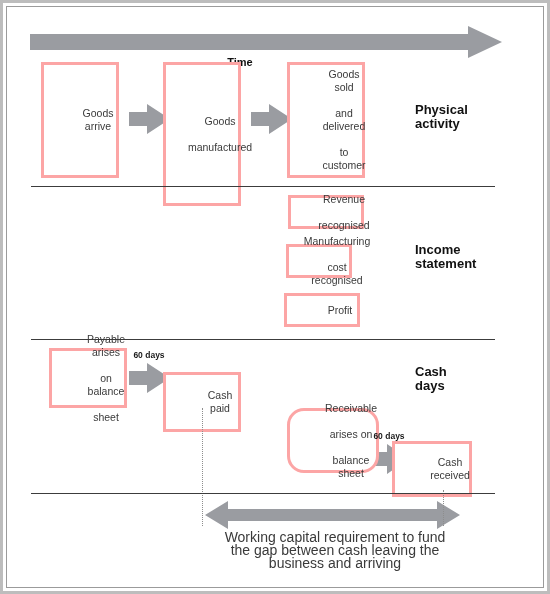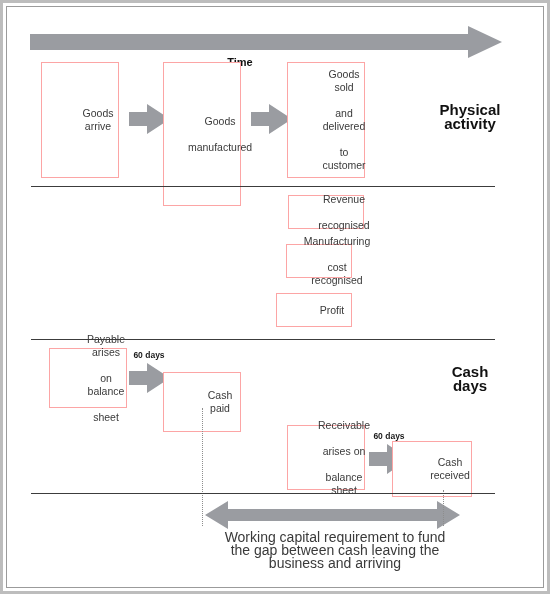--- a/index.html
+++ b/index.html
@@ -33,41 +33,41 @@
     width: 538px; height: 582px;
     box-sizing: border-box;
     border: 1px solid #9b9b9b;
     pointer-events: none;
   }
 
   
   .box {
     position: absolute;
     box-sizing: border-box;
-    border: 1px solid #fca5a5;
+    border: 3px solid #fca5a5;
     background: #ffffff;
     color: #3a3a3a;
     font-size: 10.5px;
     line-height: 13px;
     display: flex;
     align-items: center;
     justify-content: center;
     text-align: center;
     padding-left: 36px;
   }
   .box span { display: block; padding: 0 2px; }
 
   
   .side-label {
     position: absolute;
     font-weight: bold;
-    font-size: 15px;
+    font-size: 13px;
     line-height: 14px;
     color: #111111;
-    text-align: center;
+    text-align: left;
     width: 110px;
   }
 
   
   .divider {
     position: absolute;
     height: 0;
     border-top: 1.5px solid #3c3c3c;
   }
 
@@ -169,42 +169,46 @@
     </span>
   </div>
 
   <div class="box" style="left:286px; top:244px; width:66px; height:34px;">
     <span>
       <span>Manufacturing</span><br>
       <span>cost recognised</span>
     </span>
   </div>
 
-  <div class="box" style="left:276px; top:293px; width:76px; height:34px;">
+  <div class="box" style="left:284px; top:293px; width:76px; height:34px;">
     <span>Profit</span>
   </div>
 
+  <div class="side-label" style="left:415px; top:243px;">
+    <span>Income</span><br>
+    <span>statement</span>
+  </div>
 
   <div class="divider" style="left:31px; top:339px; width:464px;"></div>
 
   <div class="box" style="left:41px; top:348px; width:78px; height:60px;margin-left:8px;">
     <span>
       <span>Payable arises</span><br>
       <span>on balance</span><br>
       <span>sheet</span>
     </span>
   </div>
 
   <div class="days-label" style="left:124px; top:350px;">60 days</div>
 
   <div class="box" style="left:163px; top:348px; width:78px; height:60px;margin-top:24px;">
     <span>Cash paid</span>
   </div>
 
-  <div class="box" style="left:287px; top:425px; width:78px; height:65px;">
+  <div class="box" style="left:287px; top:408px; width:92px; height:65px;border-radius:17px;">
     <span>
       <span>Receivable</span><br>
       <span>arises on</span><br>
       <span>balance sheet</span>
     </span>
   </div>
 
   <div class="days-label" style="left:364px; top:431px;">60 days</div>
 
   <div class="box" style="left:392px; top:441px; width:80px; height:56px;">

